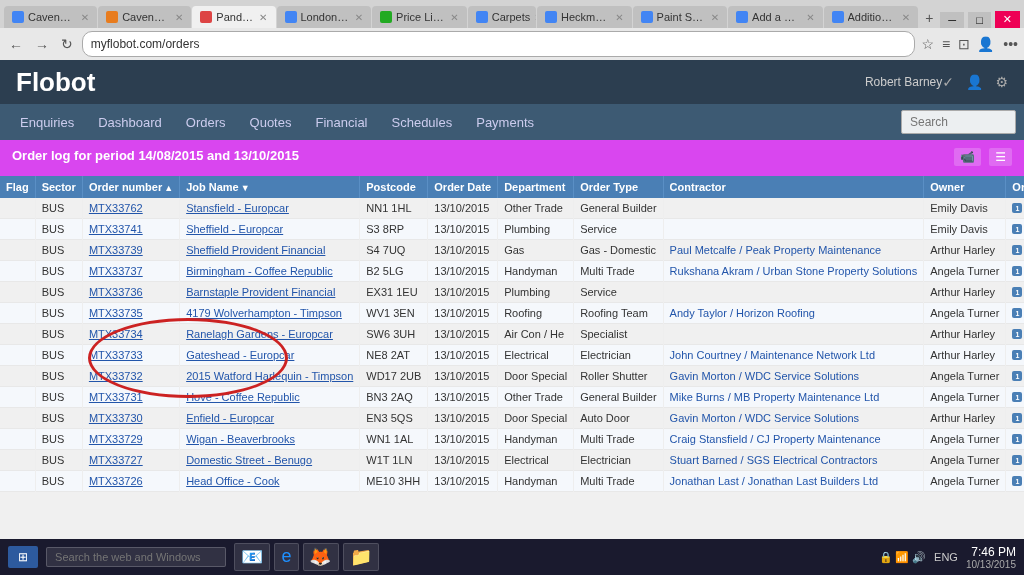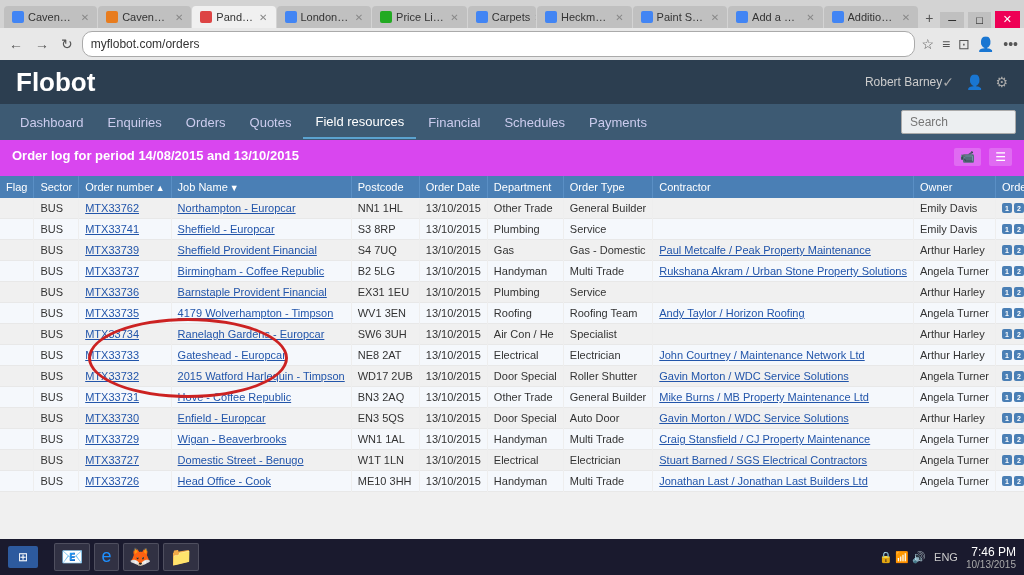--- a/index.html
+++ b/index.html
@@ -40,26 +40,26 @@
     .nav-search input { height: 24px; border: 1px solid #aaa; border-radius: 2px; padding: 2px 8px; font-size: 12px; background: rgba(255,255,255,0.9); width: 115px; }
 
     
     .order-log-header { background: #d946ef; color: white; padding: 8px 12px; display: flex; align-items: flex-start; justify-content: space-between; height: 36px; }
     .order-log-title { font-size: 13px; font-weight: bold; }
     .order-log-icons { display: flex; gap: 8px; align-items: center; }
     .icon-btn { background: rgba(255,255,255,0.2); border: none; color: white; padding: 2px 6px; border-radius: 2px; cursor: pointer; font-size: 12px; }
 
     
     .orders-table { width: 100%; border-collapse: collapse; font-size: 11px; }
-    .orders-table thead th { background: #4a7fb5; color: white; padding: 5px 6px; text-align: left; font-weight: normal; border-right: 1px solid #5a8fc5; white-space: nowrap; cursor: pointer; }
+    .orders-table thead th { background: #4a7fb5; color: white; padding: 5px 6px; text-align: left; font-weight: bold; border-right: 1px solid #5a8fc5; white-space: nowrap; cursor: pointer; }
     .orders-table tbody tr { border-bottom: 1px solid #e8e8e8; }
     .orders-table tbody tr:nth-child(even) { background: #f5f8fc; }
     .orders-table tbody td { padding: 4px 6px; color: #333; border-right: 1px solid #eee; white-space: nowrap; }
     .link-cell { color: #2255aa; cursor: pointer; text-decoration: underline; }
-    .contractor-link { color: #2255aa; cursor: pointer; text-decoration: underline; }
+    .contractor-link { color: #2255aa; cursor: pointer; }
     .stage-dots { display: flex; gap: 2px; }
     .dot-num { width: 10px; height: 10px; border-radius: 2px; display: inline-flex; align-items: center; justify-content: center; font-size: 7px; color: white; font-weight: bold; }
     .dot-blue { background: #4a7fb5; }
 
     
     .circle-overlay {
       position: absolute;
       border: 3px solid #cc2222;
       border-radius: 50%;
       width: 200px;
@@ -172,25 +172,24 @@
   <span class="app-logo">Flobot</span>
   <span class="app-user">Robert Barney</span>
   <div class="app-header-icons">
     <span>✓</span>
     <span>👤</span>
     <span>⚙</span>
   </div>
 </div>
 
 <div class="app-nav">
+  <a class="nav-item">Enquiries</a>
   <a class="nav-item">Dashboard</a>
-  <a class="nav-item">Enquiries</a>
   <a class="nav-item">Orders</a>
   <a class="nav-item">Quotes</a>
-  <a class="nav-item active">Field resources</a>
   <a class="nav-item">Financial</a>
   <a class="nav-item">Schedules</a>
   <a class="nav-item">Payments</a>
   <div class="nav-search">
     <input type="text" placeholder="Search" style="">
   </div>
 </div>
 
 <div class="content-wrapper">
 
@@ -219,21 +218,21 @@
           <th>Contractor</th>
           <th>Owner</th>
           <th>Order Stage</th>
         </tr>
       </thead>
       <tbody id="orders-tbody">
       <tr>
     <td></td>
     <td>BUS</td>
     <td><a class="link-cell">MTX33762</a></td>
-    <td><a class="link-cell">Northampton - Europcar</a></td>
+    <td><a class="link-cell">Stansfield - Europcar</a></td>
     <td>NN1 1HL</td>
     <td>13/10/2015</td>
     <td>Other Trade</td>
     <td>General Builder</td>
     <td></td>
     <td>Emily Davis</td>
     <td>
               <div class="stage-dots">
                 <span class="dot-num dot-blue">1</span>
                 <span class="dot-num dot-blue">2</span>
@@ -474,20 +473,21 @@
               </div>
             </td>
   </tr>
         </tbody>
     </table>
   </div>
 </div>
 
 <div class="taskbar">
   <button class="start-btn">⊞</button>
+  <input class="taskbar-search" type="text" placeholder="Search the web and Windows" style="">
   <div class="taskbar-apps">
     <span class="taskbar-app">📧</span>
     <span class="taskbar-app" style="color:#1e90ff;">e</span>
     <span class="taskbar-app" style="color:orange;">🦊</span>
     <span class="taskbar-app">📁</span>
   </div>
   <div class="taskbar-right">
     <span>🔒 📶 🔊</span>
     <span>ENG</span>
     <div class="time-display">

